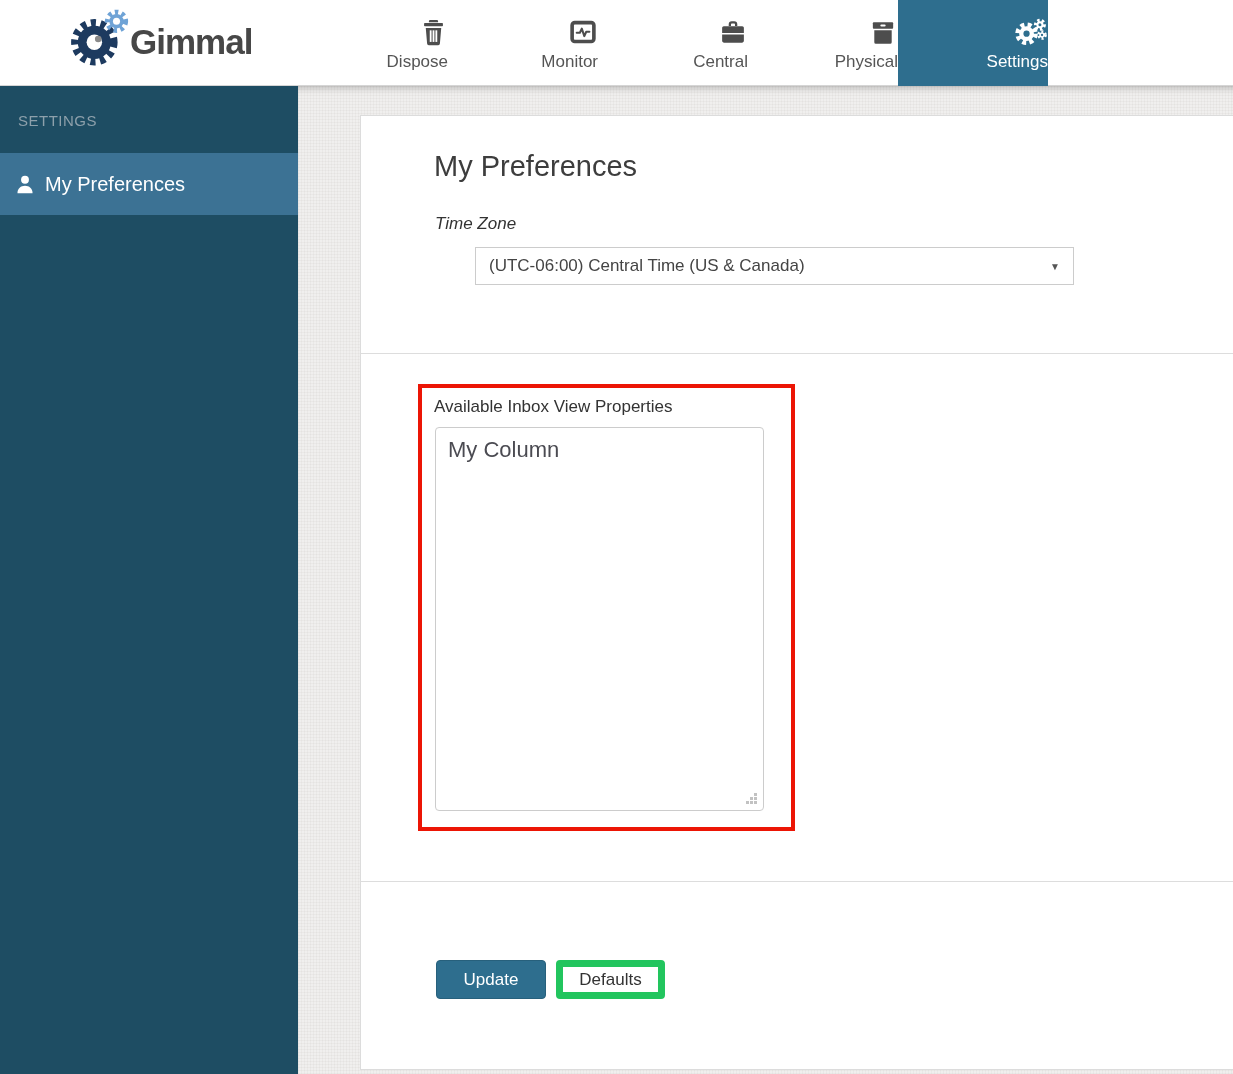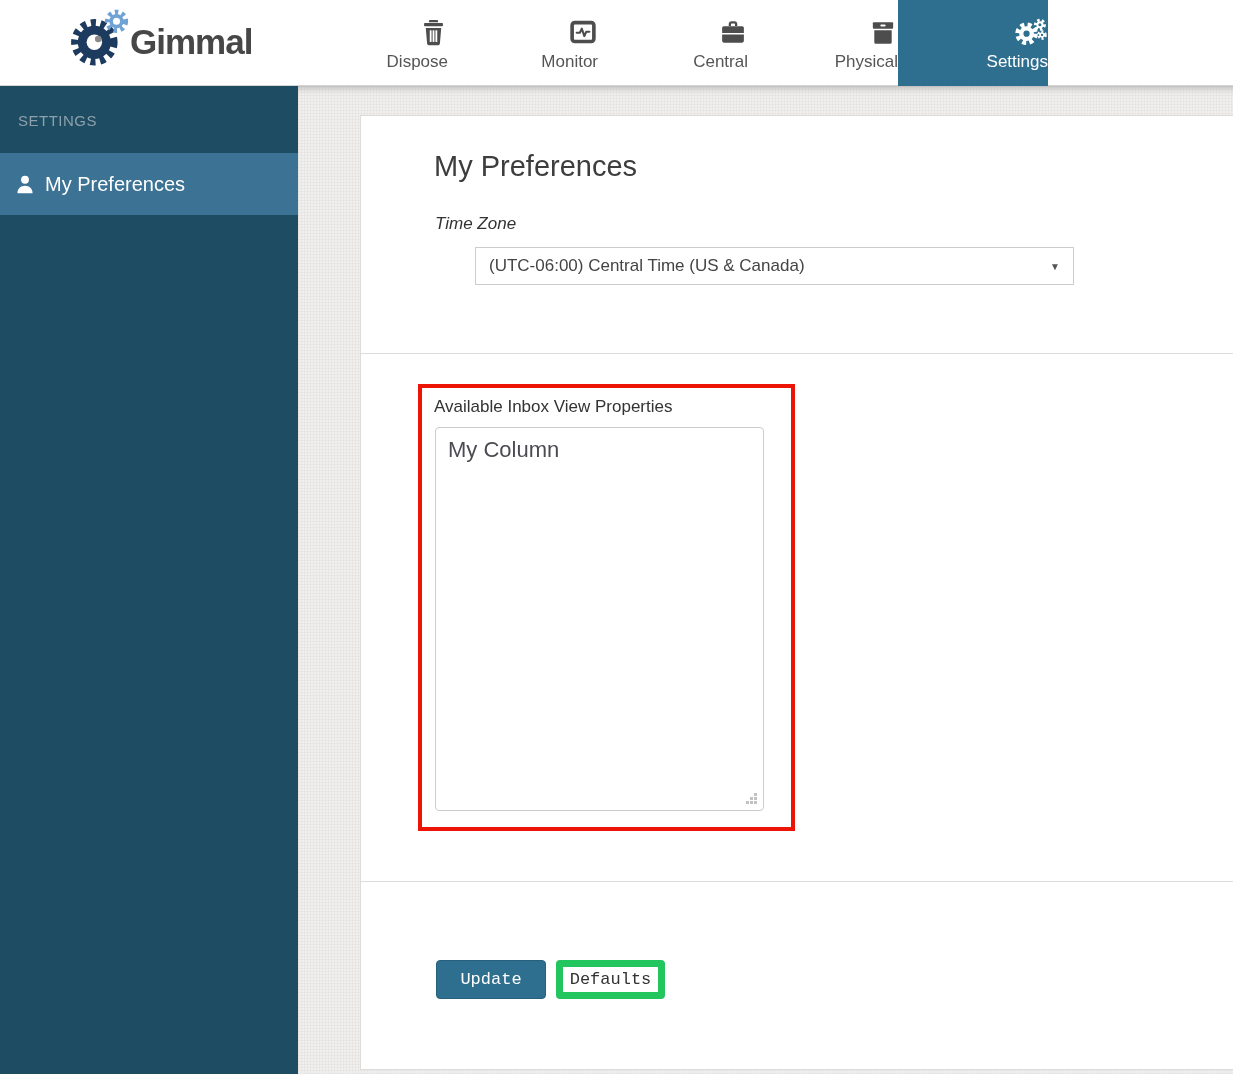--- a/index.html
+++ b/index.html
@@ -54,21 +54,21 @@
   .divider-2{top:765px;}
 
   .annotation{position:absolute;left:57px;top:268px;width:377px;height:447px;border:4px solid var(--annotation-red);pointer-events:none;}
   .props-label{left:73px;top:281px;text-align:center;}
   .listbox{position:absolute;left:74px;top:311px;width:329px;height:384px;background:#fff;border:1px solid #ccc;border-radius:4px;overflow:hidden;}
   .list-option{padding:9px 12px;font-size:22px;color:#4b4b52;cursor:pointer;}
   .grip{position:absolute;right:5px;bottom:5px;width:12px;height:12px;cursor:nwse-resize;}
   .grip::after{content:"";position:absolute;left:8px;top:0;width:3px;height:3px;background:#c2c2c2;
     box-shadow:-4px 4px #c2c2c2, 0 4px #c2c2c2, -8px 8px #c2c2c2, -4px 8px #c2c2c2, 0 8px #c2c2c2;}
 
-  .btn{position:absolute;top:844px;height:39px;border-radius:4px;font-size:17px;font-family:Liberation Mono, monospace;cursor:pointer;}
+  .btn{position:absolute;top:844px;height:39px;border-radius:4px;font-size:17px;font-family:Liberation Sans, sans-serif;cursor:pointer;}
   .btn-update{left:75px;width:110px;background:var(--accent);color:#fff;border:1px solid #27607c;}
   .btn-defaults{left:195px;width:109px;background:#fff;color:#333;border:7px solid #22c55e;}
 
   svg{display:block;}
 </style>
 </head>
 <body>
 
 <div class="header">
   <div class="logo">

